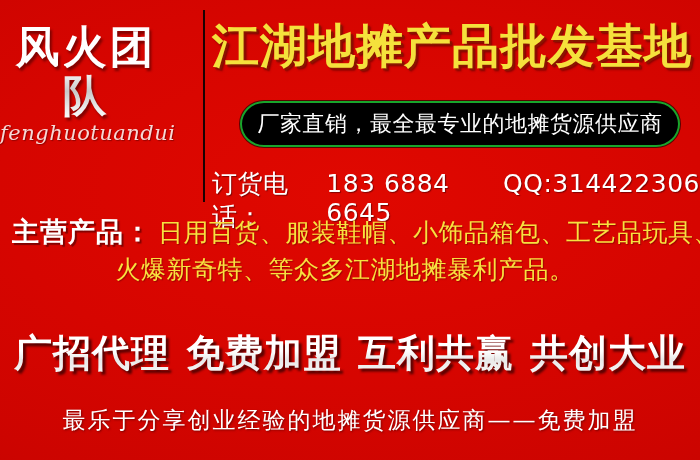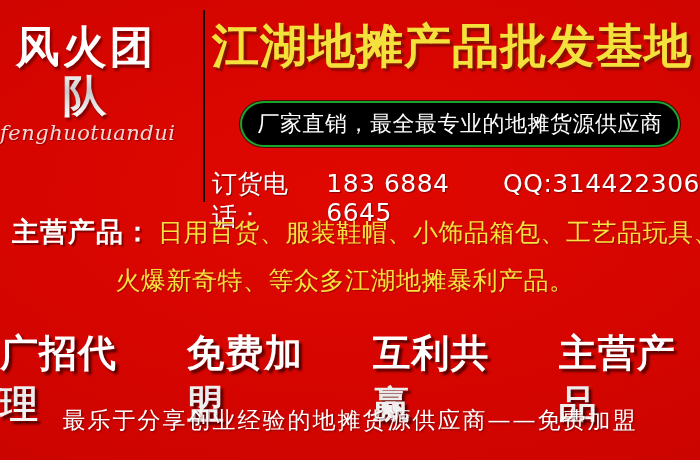--- a/index.html
+++ b/index.html
@@ -139,34 +139,34 @@
   .prod-text {
     font-size: 25px;
     color: #f7e23f;
     letter-spacing: 0.5px;
     white-space: nowrap;
     text-shadow: 1px 1px 1px rgba(90,0,0,0.45);
     font-family: "DejaVu Serif", "Liberation Serif", serif;
   }
   .prod-line1 .prod-text { margin-left: 6px; }
   .prod-line2 {
-    margin-top: 14px;
+    margin-top: 3px;
     text-align: center;
     padding-right: 10px;
   }
 
   
   .slogans {
     position: absolute;
     left: 0;
     top: 328px;
     width: 700px;
     display: flex;
     justify-content: center;
-    gap: 45px;
+    gap: 16px;
   }
   .slogan {
     font-size: 38px;
     font-weight: bold;
     letter-spacing: 1px;
     color: #ffffff;
     background: linear-gradient(180deg, #ffffff 0%, #ffffff 45%, #e9e9e9 62%, #fbfbfb 100%);
     -webkit-background-clip: text;
     background-clip: text;
     -webkit-text-fill-color: transparent;
@@ -219,18 +219,18 @@
     </div>
     <div class="prod-line2">
       <span class="prod-text">火爆新奇特、等众多江湖地摊暴利产品。</span>
     </div>
   </div>
 
   <div class="slogans">
     <span class="slogan">广招代理</span>
     <span class="slogan">免费加盟</span>
     <span class="slogan">互利共赢</span>
-    <span class="slogan">主营产品</span>
+    <span class="slogan">共创大业</span>
   </div>
 
   <div class="tagline">最乐于分享创业经验的地摊货源供应商——免费加盟</div>
 
 </div>
 
 </body></html>

